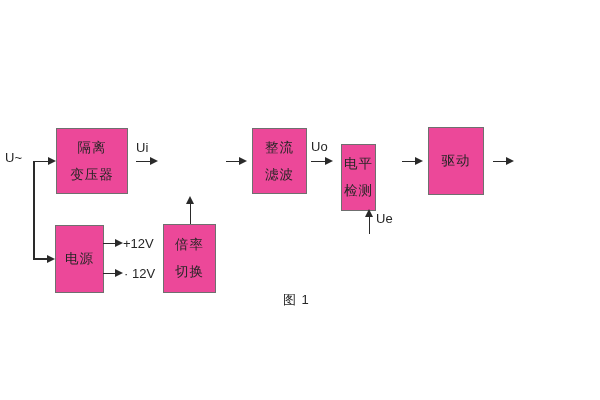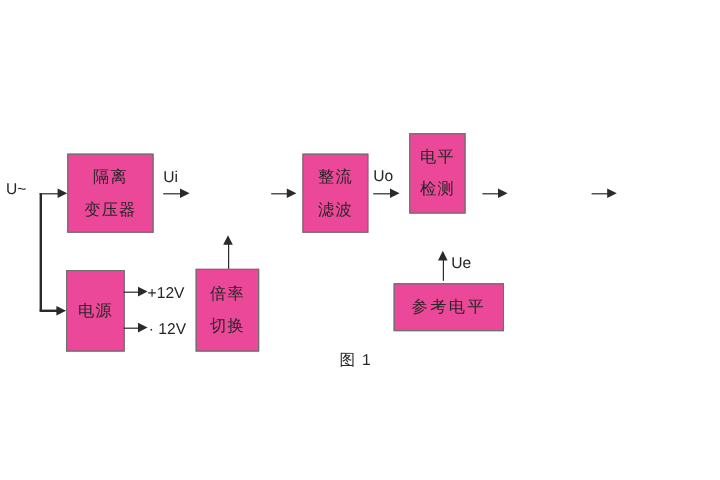--- a/index.html
+++ b/index.html
@@ -22,21 +22,21 @@
     border-top:4px solid transparent; border-bottom:4px solid transparent;
     border-left:8px solid #2a2a2a; }
   .tri-u { position:absolute; width:0; height:0;
     border-left:4px solid transparent; border-right:4px solid transparent;
     border-bottom:8px solid #2a2a2a; }
 
   
   .b-iso   { left:56px;  top:128px; width:72px; height:66px; }
   .b-set   { left:163px; top:128px; width:54px; height:66px; }
   .b-rect  { left:252px; top:128px; width:55px; height:66px; }
-  .b-level { left:341px; top:111px; width:47px; height:67px; }
+  .b-level { left:341px; top:144px; width:35px; height:67px; }
   .b-drive { left:428px; top:127px; width:56px; height:68px; }
   .b-relay { left:520px; top:127px; width:62px; height:68px; }
   .b-power { left:55px;  top:225px; width:49px; height:68px; }
   .b-rate  { left:163px; top:224px; width:53px; height:69px;justify-content:center; }
   .b-ref   { left:328px; top:236px; width:92px; height:40px; letter-spacing:2px; }
 
   
   .l-uin  { left:5px;   top:150px; }
   .l-ui   { left:136px; top:140px; }
   .l-uo   { left:311px; top:139px; }
@@ -62,30 +62,30 @@
     <span>变压器</span>
   </div>
   <div class="box b-rect">
     <span>整流</span>
     <span>滤波</span>
   </div>
   <div class="box b-level">
     <span>电平</span>
     <span>检测</span>
   </div>
+  <div class="box b-drive">
+    <span>驱动</span>
+  </div>
 
   <div class="box b-power">
     <span>电源</span>
   </div>
   <div class="box b-rate">
     <span>倍率</span>
     <span>切换</span>
-  </div>
-  <div class="box b-ref">
-    <span>参考电平</span>
   </div>
 
   <span class="lbl l-ui">Ui</span>
   <div class="hline" style="left:136px; top:160.5px; width:15px;"></div>
   <div class="tri-r" style="left:150px; top:157px;"></div>
 
   <div class="hline" style="left:226px; top:160.5px; width:14px;"></div>
   <div class="tri-r" style="left:239px; top:157px;"></div>
 
   <span class="lbl l-uo">Uo</span>

